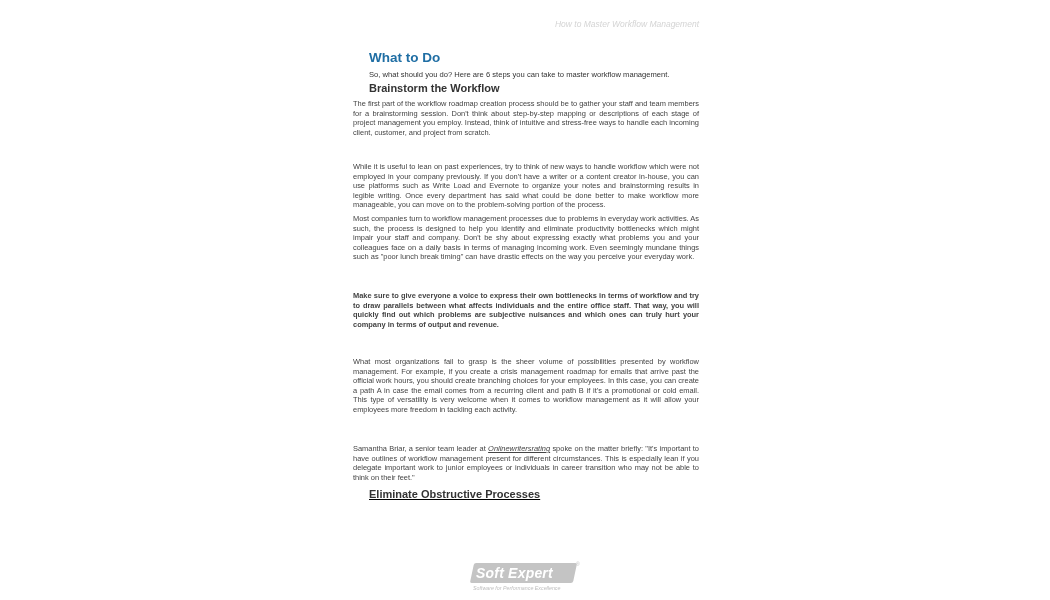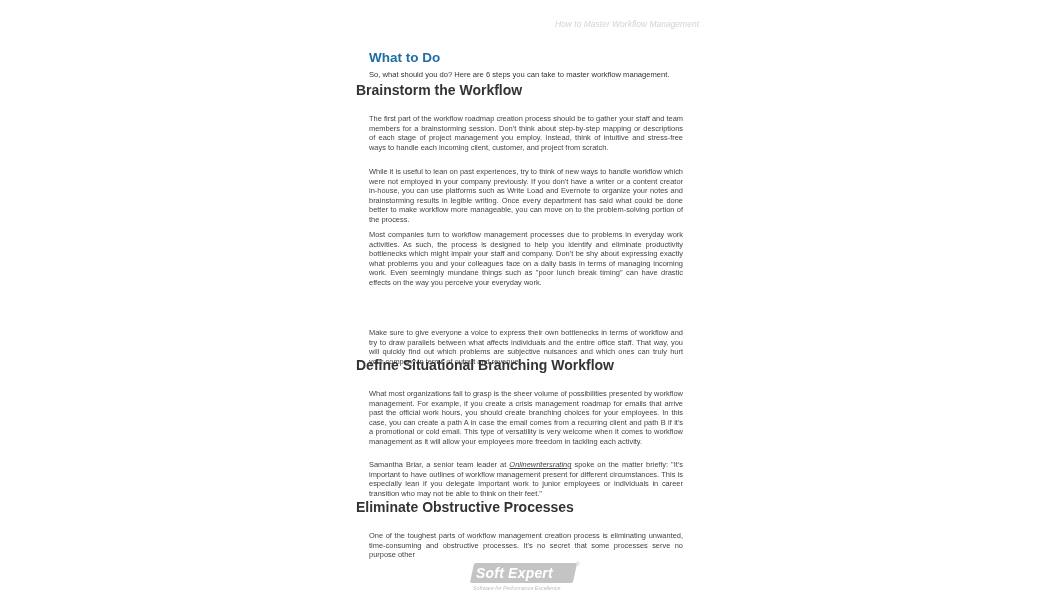--- a/index.html
+++ b/index.html
@@ -47,31 +47,31 @@
       color: #333;
       margin: 16px;
       white-space: nowrap;
     }
     .block {
       position: absolute;
       left: 0;
       width: 346px;
     }
     .h {
-      font-size: 14px;
+      font-size: 11px;
       font-weight: bold;
       color: #333;
-      margin: 0 0 5px 3px;
+      margin: 0 0 5px 16px;
       white-space: nowrap;
     }
     .p {
       font-size: 7.45px;
       line-height: 9.6px;
       color: #444;
-      margin: 16px;
+      margin: 0;
       text-align: justify;
     }
     .p em { font-style: italic; text-decoration: underline; }
     .logo {
       position: absolute;
       left: 472px;
       top: 563px;
       width: 110px;
       height: 32px;
     }
@@ -119,42 +119,40 @@
 <div class="page">
   <div class="running-header">How to Master Workflow Management</div>
 
   <h1 class="title">What to Do</h1>
   <p class="intro">So, what should you do? Here are 6 steps you can take to master workflow management.</p>
 
   <div class="block" style="top:82px;">
     <div class="h">Brainstorm the Workflow</div>
     <p class="p">The first part of the workflow roadmap creation process should be to gather your staff and team members for a brainstorming session. Don't think about step-by-step mapping or descriptions of each stage of project management you employ. Instead, think of intuitive and stress-free ways to handle each incoming client, customer, and project from scratch.</p>
   </div>
-  <div class="block" style="top:151px;">
+  <div class="block" style="top:162px;">
     <p class="p">While it is useful to lean on past experiences, try to think of new ways to handle workflow which were not employed in your company previously. If you don't have a writer or a content creator in-house, you can use platforms such as Write Load and Evernote to organize your notes and brainstorming results in legible writing. Once every department has said what could be done better to make workflow more manageable, you can move on to the problem-solving portion of the process.</p>
   </div>
 
   <div class="block" style="top:214px;">
     <p class="p">Most companies turn to workflow management processes due to problems in everyday work activities. As such, the process is designed to help you identify and eliminate productivity bottlenecks which might impair your staff and company. Don't be shy about expressing exactly what problems you and your colleagues face on a daily basis in terms of managing incoming work. Even seemingly mundane things such as "poor lunch break timing" can have drastic effects on the way you perceive your everyday work.</p>
   </div>
-  <div class="block" style="top:312px;">
+  <div class="block" style="top:291px;font-weight:bold;">
     <p class="p">Make sure to give everyone a voice to express their own bottlenecks in terms of workflow and try to draw parallels between what affects individuals and the entire office staff. That way, you will quickly find out which problems are subjective nuisances and which ones can truly hurt your company in terms of output and revenue.</p>
   </div>
 
   <div class="block" style="top:357px;">
-    <div class="h">Define Situational Branching Workflow</div>
     <p class="p">What most organizations fail to grasp is the sheer volume of possibilities presented by workflow management. For example, if you create a crisis management roadmap for emails that arrive past the official work hours, you should create branching choices for your employees. In this case, you can create a path A in case the email comes from a recurring client and path B if it's a promotional or cold email. This type of versatility is very welcome when it comes to workflow management as it will allow your employees more freedom in tackling each activity.</p>
   </div>
   <div class="block" style="top:444px;">
     <p class="p"><span>Samantha Briar, a senior team leader at </span><em>Onlinewritersrating</em><span> spoke on the matter briefly: "It's important to have outlines of workflow management present for different circumstances. This is especially lean if you delegate important work to junior employees or individuals in career transition who may not be able to think on their feet."</span></p>
   </div>
 
-  <div class="block" style="top:499px;">
+  <div class="block" style="top:488px;text-decoration:underline;">
     <div class="h">Eliminate Obstructive Processes</div>
-    <p class="p">One of the toughest parts of workflow management creation process is eliminating unwanted, time-consuming and obstructive processes. It's no secret that some processes serve no purpose other</p>
   </div>
 </div>
 
 <div class="logo">
   <div class="logo-box"></div>
   <div class="logo-text">Soft Expert</div>
   <div class="logo-reg">®</div>
   <div class="logo-tagline">Software for Performance Excellence</div>
 </div>
 

